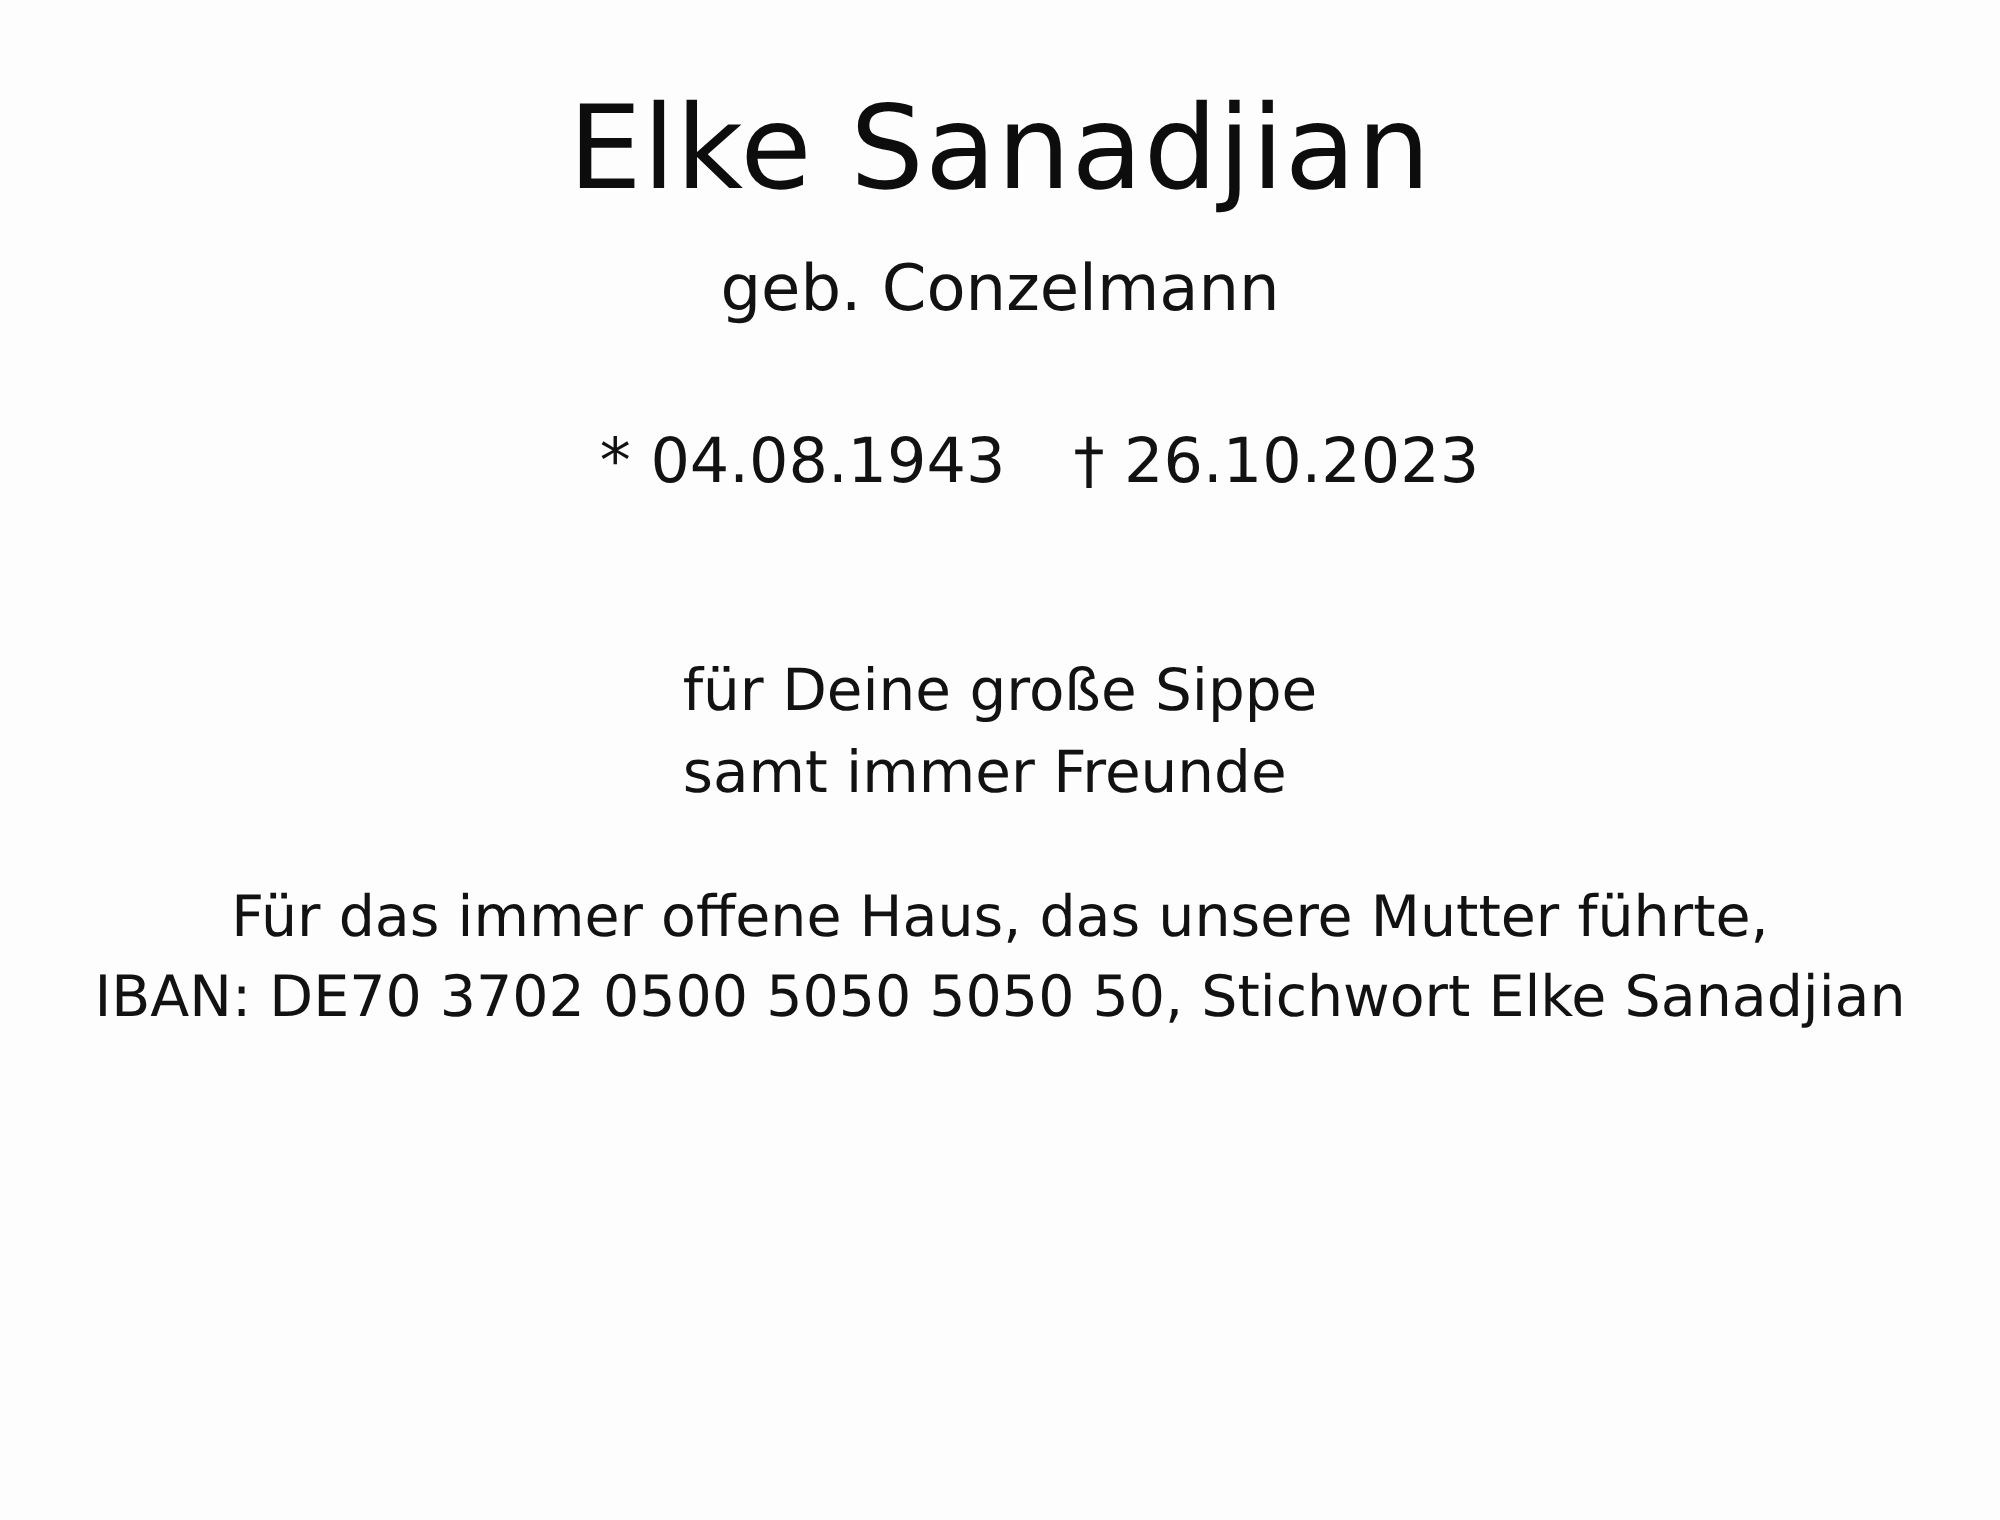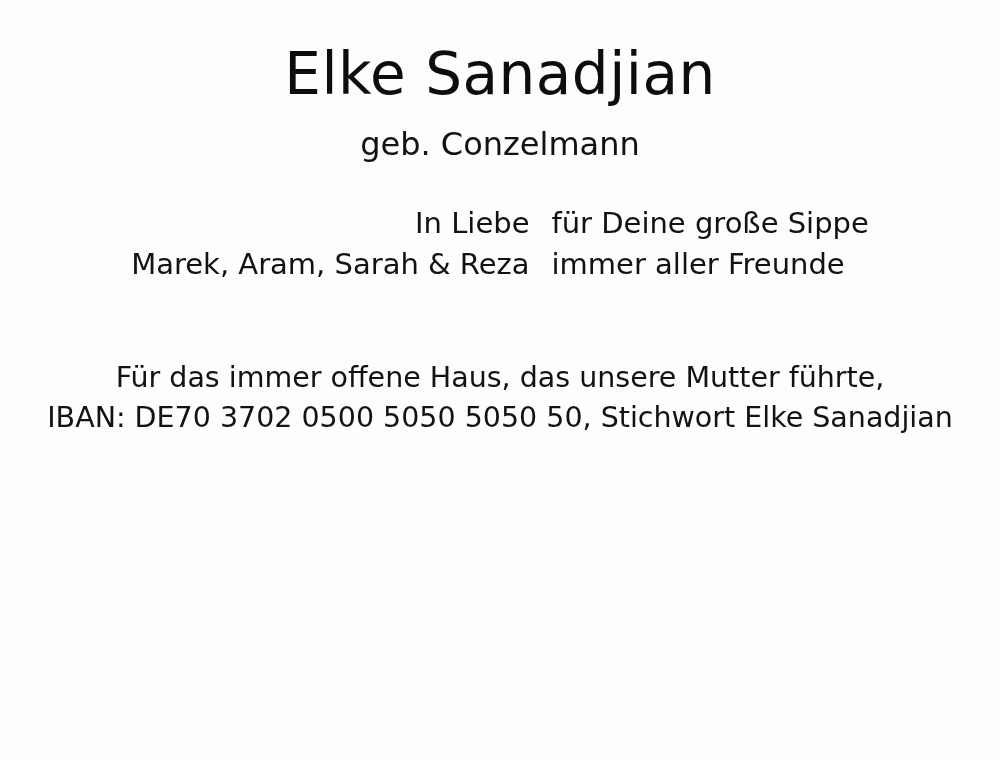--- a/index.html
+++ b/index.html
@@ -97,30 +97,28 @@
 </style>
 </head>
 <body>
 
 <div class="obituary">
 
   <div class="name">Elke Sanadjian</div>
 
   <div class="maiden">geb. Conzelmann</div>
 
+  <div class="dates">
+    <span>* 04.08.1943</span><span class="sep"> </span><span>† 26.10.2023</span>
+  </div>
 
   <div class="tribute">
-    <div class="tribute-left">
-      <span class="line">In Liebe</span>
-      <span class="line">Marek, Aram, Sarah &amp; Reza</span>
-      <span class="line blank">.</span>
-    </div>
     <div class="tribute-right">
       <span class="line">für Deine große Sippe</span>
-      <span class="line">immer aller Freunde</span>
+      <span class="line">samt immer Freunde</span>
     </div>
   </div>
 
 
   <div class="para second">
     <span class="line">Für das immer offene Haus, das unsere Mutter führte,</span>
     <span class="line">IBAN: DE70 3702 0500 5050 5050 50, Stichwort Elke Sanadjian</span>
   </div>
 
 </div>

